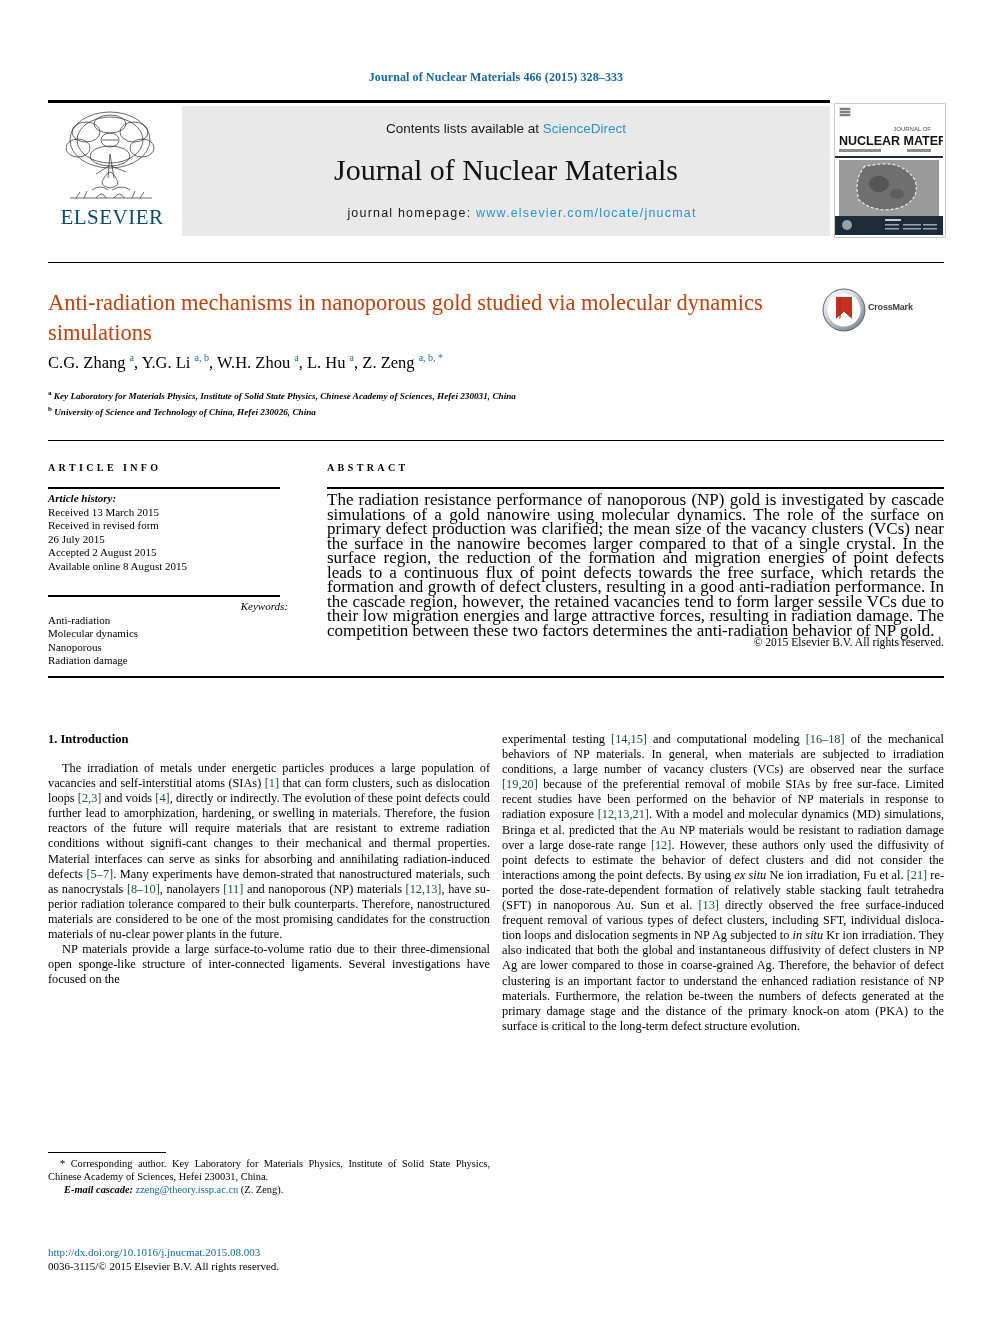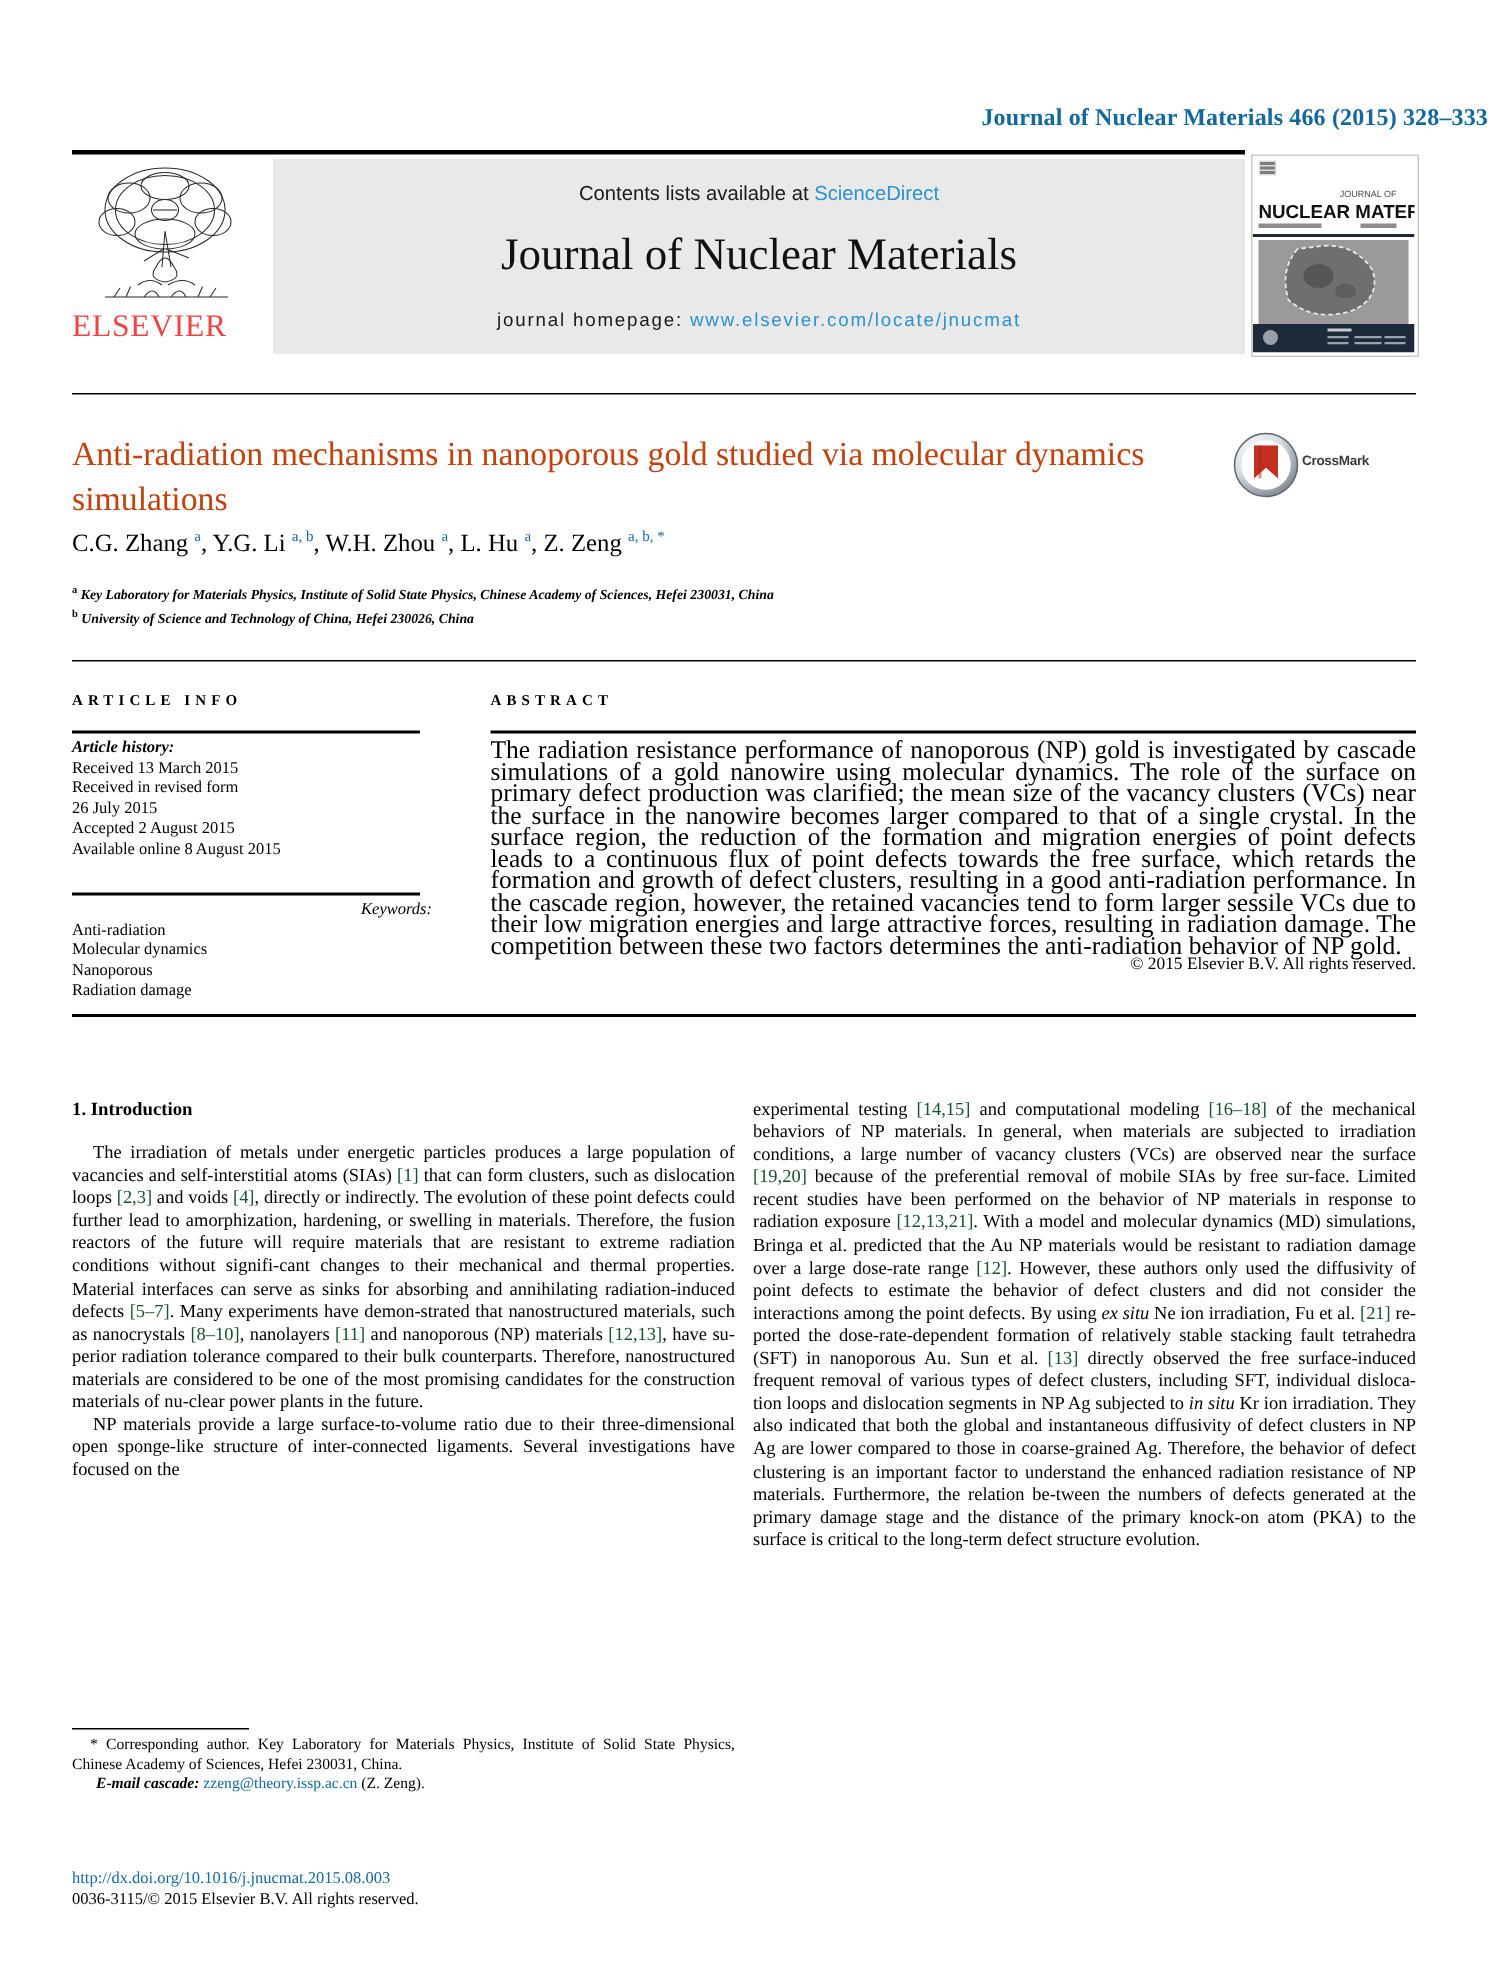--- a/index.html
+++ b/index.html
@@ -25,22 +25,22 @@
     color: #1368a0;
     text-decoration: none;
   }
   .ref { color: #14532d; }
 
   
   .running-head {
     position: absolute;
     left: 0; top: 70px;
     width: 992px;
-    text-align: right;
-    font-size: 16px;
+    text-align: center;
+    font-size: 12px;
     font-weight: bold;
     color: #1368a0;
     letter-spacing: 0.1px;
   }
 
   
   .masthead {
     position: absolute;
     left: 48px; top: 100px;
     width: 896px;
@@ -63,24 +63,25 @@
     position: absolute;
     left: 8px; top: 0;
     width: 108px;
     height: 100px;
     overflow: hidden;
   }
   .elsevier-word {
     position: absolute;
     left: 0; top: 99px;
     width: 128px;
+    text-align: center;
     font-family: "Liberation Serif", serif;
     font-size: 21px;
     letter-spacing: 0.5px;
-    color: #ef4444;
+    color: #0c4a6e;
     font-weight: normal;
   }
   .center-panel {
     position: absolute;
     left: 134px; top: 6px;
     width: 648px;
     height: 130px;
     background: #e9e9e9;
   }
   .contents-line {
@@ -97,21 +98,21 @@
     position: absolute;
     left: 0; top: 47px;
     width: 648px;
     text-align: center;
     font-size: 30px;
     font-family: "Liberation Serif", serif;
     color: #111;
   }
   .homepage-line {
     position: absolute;
-    left: 0; top: 100px;
+    left: 16px; top: 100px;
     width: 648px;
     text-align: center;
     font-size: 12.5px;
     font-family: "Liberation Sans", sans-serif;
     letter-spacing: 1.2px;
     color: #1a1a1a;
   }
   .homepage-line .url { color: #2b92d0; }
 
   .cover-thumb {

